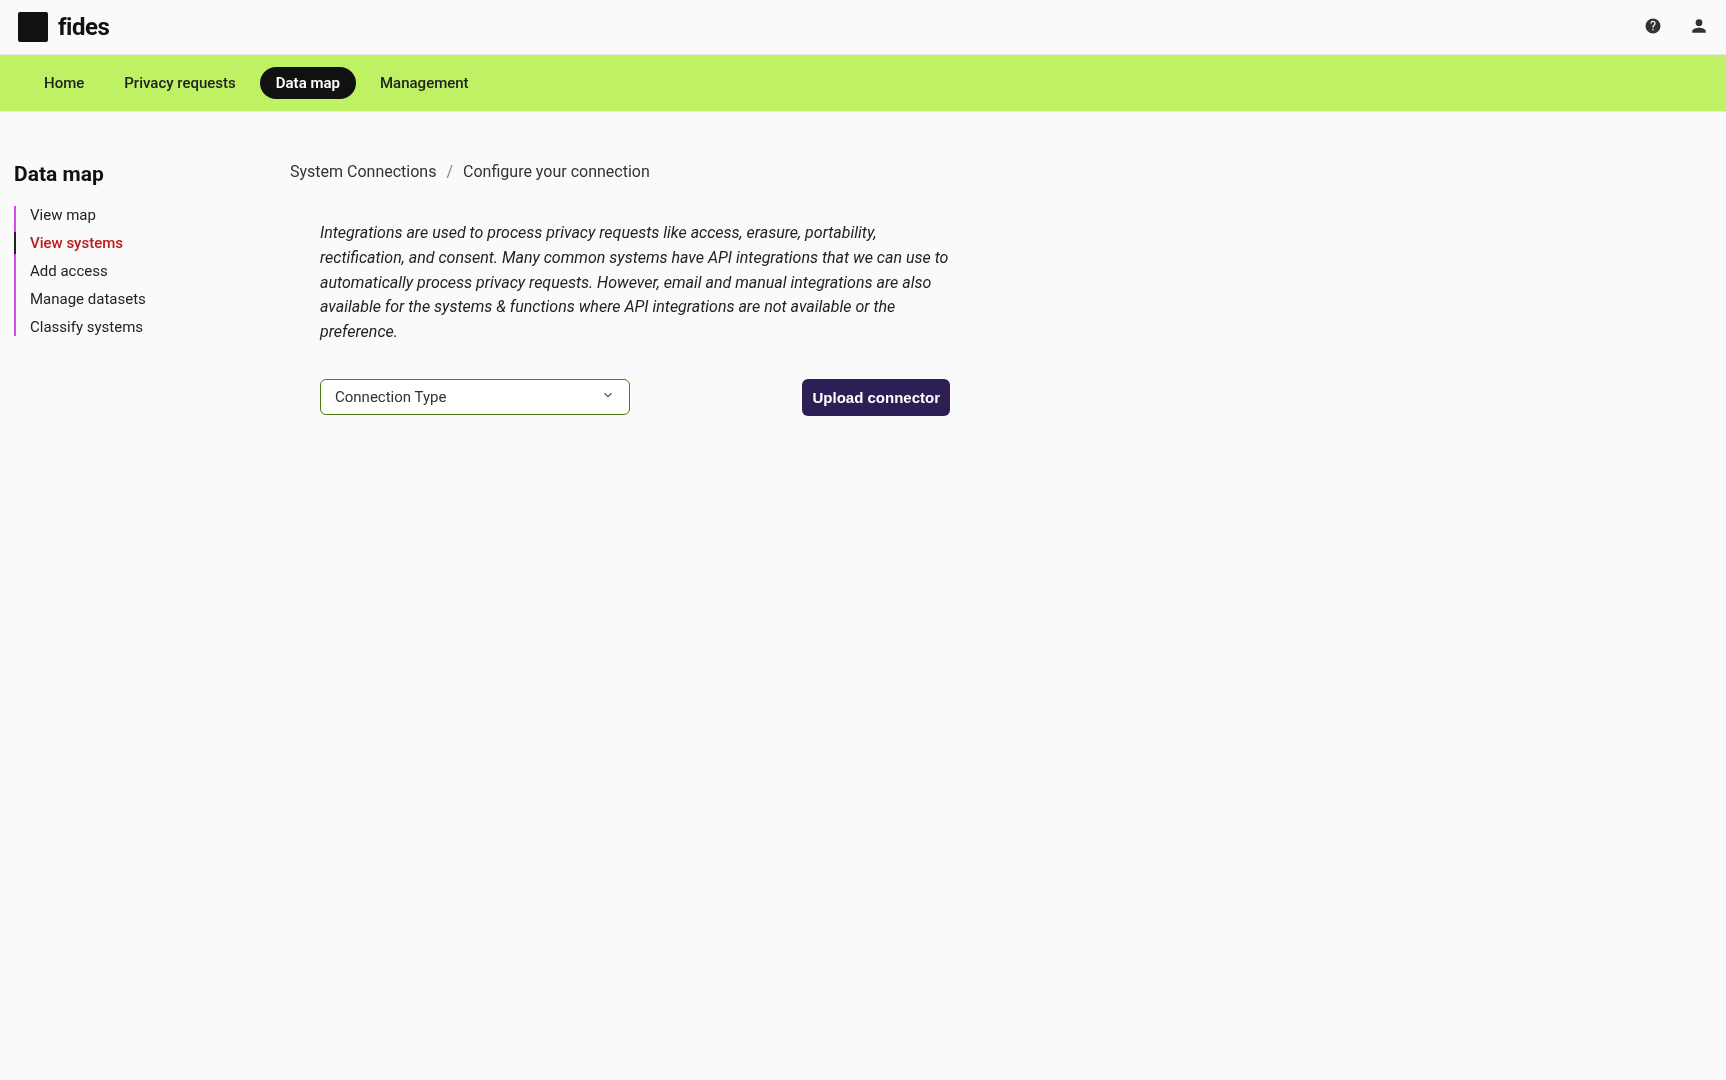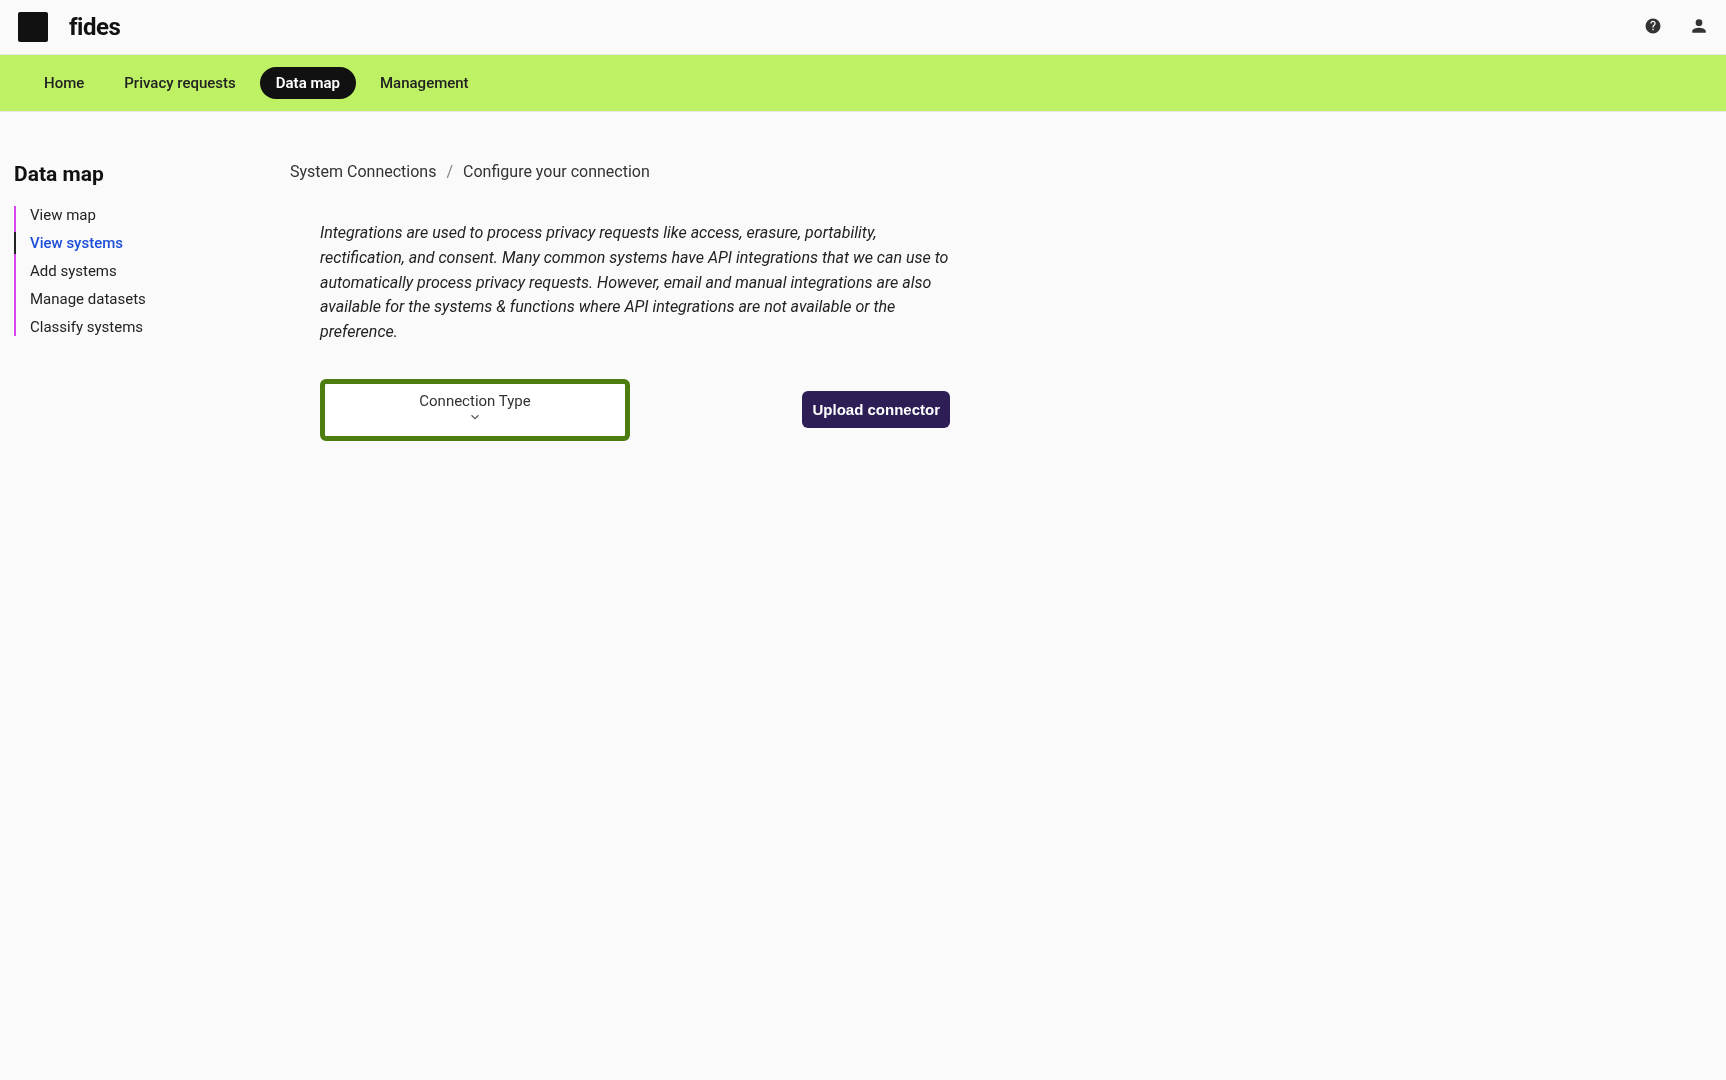--- a/index.html
+++ b/index.html
@@ -30,21 +30,20 @@
     width: 30px;
     height: 30px;
     background: #111;
     border-radius: 2px;
   }
   .logo-text {
     font-size: 24px;
     font-weight: 700;
     color: #111;
     letter-spacing: -0.5px;
-    margin-left: 11px;
   }
   .header-icons {
     display: flex;
     align-items: center;
     gap: 28px;
   }
   .header-icons svg {
     width: 18px;
     height: 18px;
     fill: #333;
@@ -90,21 +89,21 @@
     gap: 10px;
     padding-left: 14px;
     justify-content: space-between;
   }
   .sidebar-item {
     font-size: 15px;
     color: #222;
     cursor: pointer;
   }
   .sidebar-item.active {
-    color: #1d4ed8;
+    color: #b91c1c;
     font-weight: 500;
     position: relative;
   }
   .sidebar-item.active::before {
     content: "";
     position: absolute;
     left: -16px;
     top: -2px;
     bottom: -2px;
     width: 2px;
@@ -164,29 +163,28 @@
     display: flex;
     align-items: center;
     justify-content: space-between;
     max-width: 660px;
     padding-left: 30px;
   }
   .select {
     display: flex;
     align-items: center;
     justify-content: space-between;
-    border: 5px solid #4d7c0f;
+    border: 1px solid #4d7c0f;
     border-radius: 6px;
     padding: 8px 14px;
     font-size: 15px;
     color: #333;
     width: 310px;
     background: #fff;
     cursor: pointer;
-    flex-direction: column;
   }
   .select svg {
     width: 14px;
     height: 14px;
     stroke: #555;
     fill: none;
     stroke-width: 2;
   }
   .primary-btn {
     background: #2d1e55;
@@ -227,21 +225,21 @@
   <div class="nav-tab active">Data map</div>
   <div class="nav-tab">Management</div>
 </div>
 
 <div class="layout">
   <aside class="sidebar">
     <div class="sidebar-title">Data map</div>
     <div class="sidebar-list">
       <div class="sidebar-item">View map</div>
       <div class="sidebar-item active">View systems</div>
-      <div class="sidebar-item">Add systems</div>
+      <div class="sidebar-item">Add access</div>
       <div class="sidebar-item">Manage datasets</div>
       <div class="sidebar-item">Classify systems</div>
     </div>
   </aside>
 
   <main class="main">
 
     <div class="breadcrumb">
       <span>System Connections</span>
       <span class="breadcrumb-sep">/</span>

